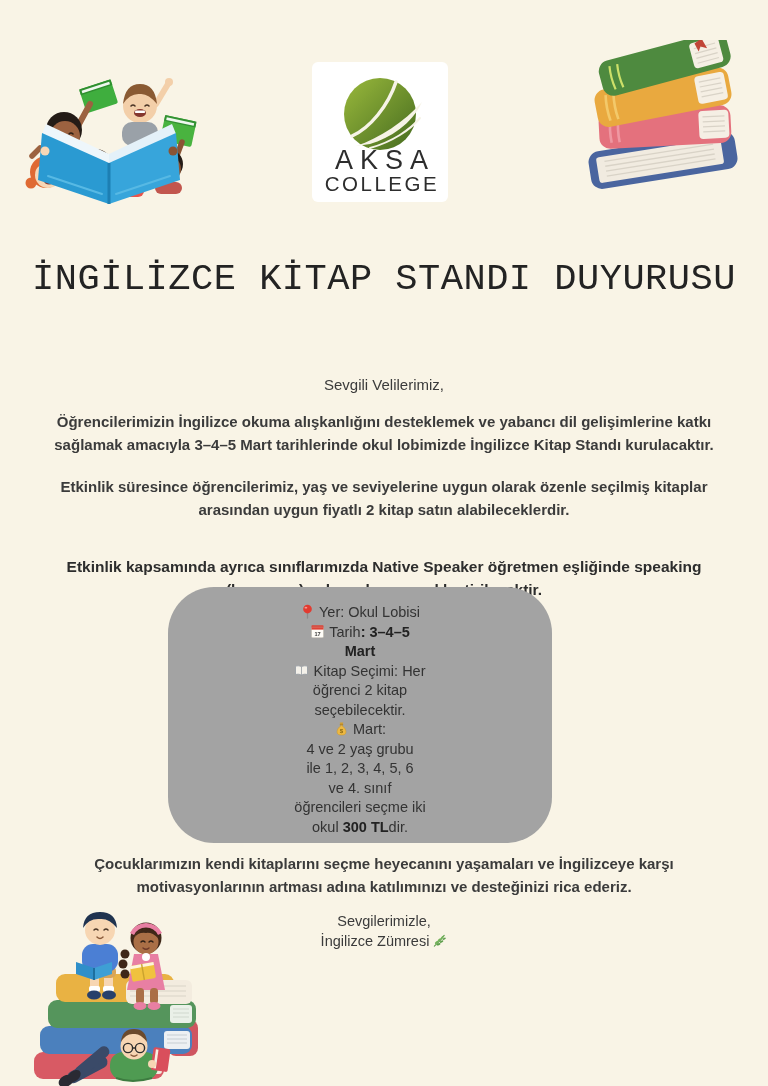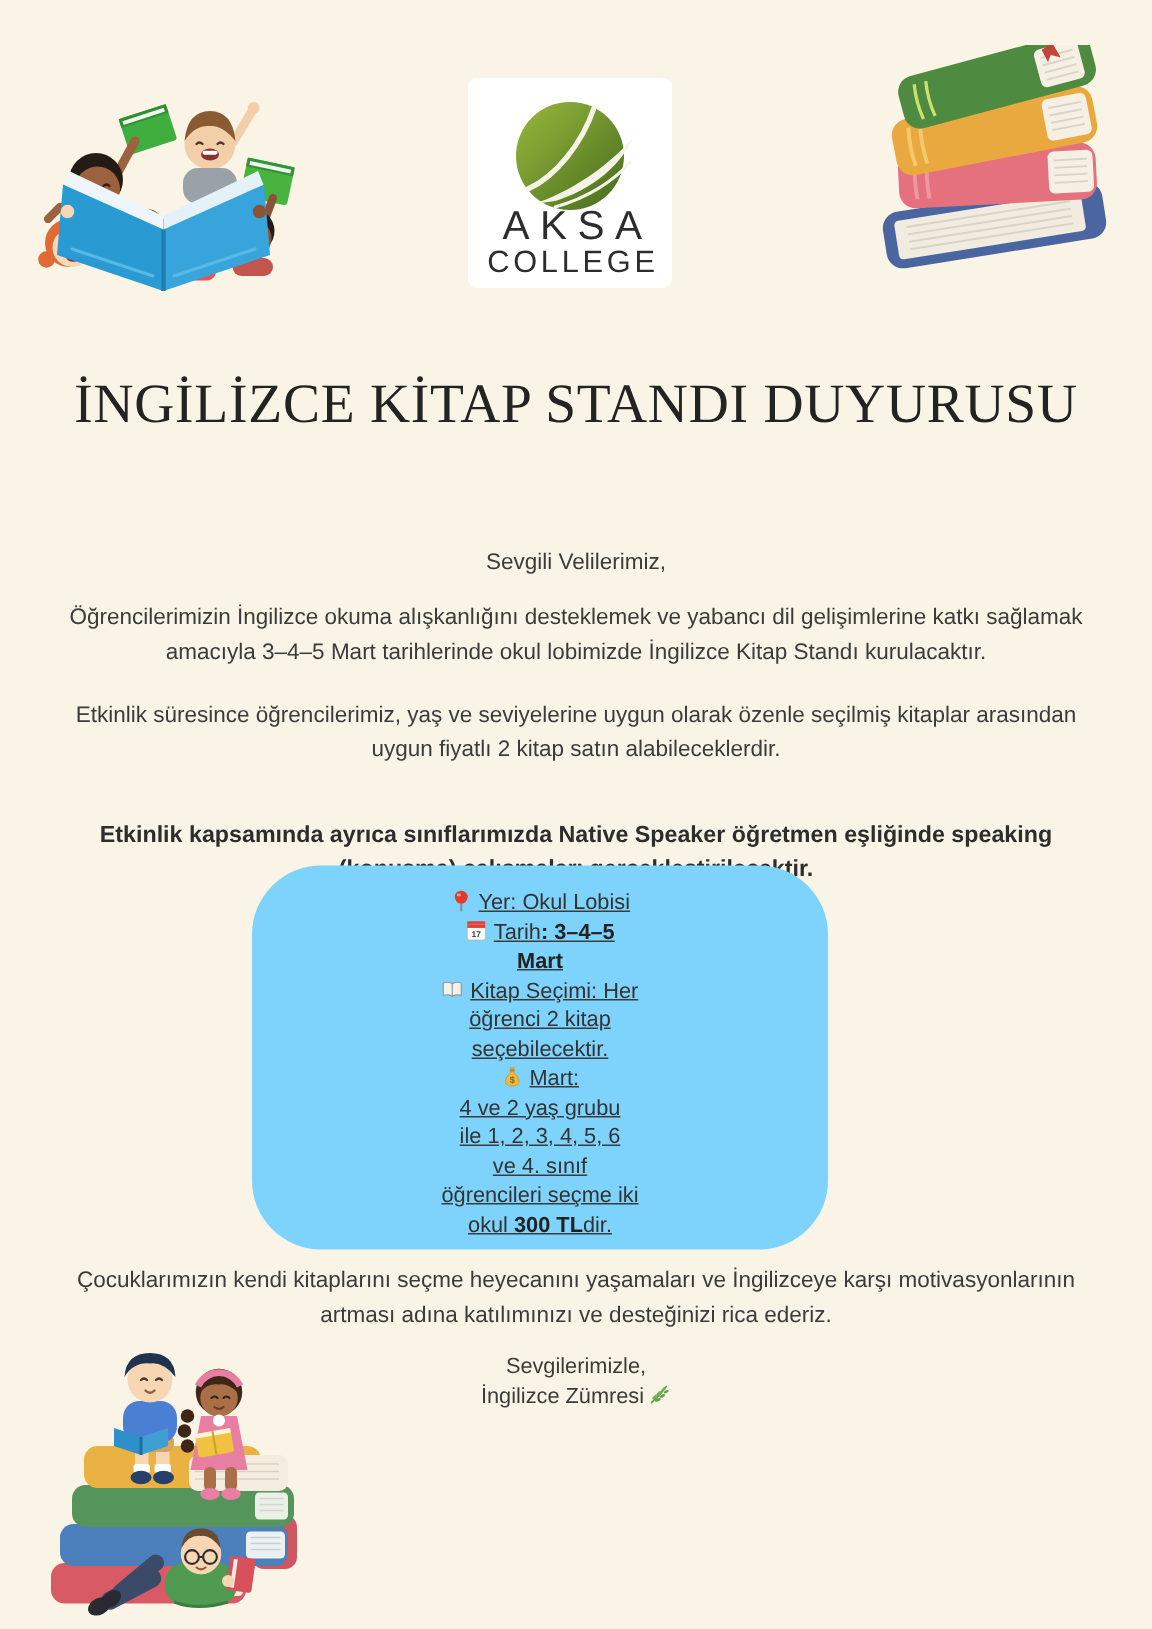--- a/index.html
+++ b/index.html
@@ -1,28 +1,28 @@
 <!DOCTYPE html>
 <html><head>
 <meta charset="utf-8">
 <style>
   html,body{margin:0;padding:0;}
   .page{
     position:relative; width:768px; height:1086px; overflow:hidden;
     background:#f9f4e6; color:#3b3b3b;
     font-family:"Liberation Sans", sans-serif;
   }
-  .abs{position:absolute;}
+  .abs{position:absolute;margin-top:10px;}
   .title{
     top:248px; left:0; width:768px; text-align:center;
-    font-family:Liberation Serif, serif; font-weight:400;
+    font-family:Liberation Mono, monospace; font-weight:400;
     font-size:37px; color:#232323; letter-spacing:0.5px;
   }
   .greeting{top:366px; left:40px; width:688px; text-align:center; font-size:15px;}
-  .para{left:40px; width:688px; text-align:center; font-size:15px; line-height:23px;}
+  .para{left:40px; width:688px; text-align:center; font-size:15px; line-height:23px;font-weight:bold;}
   .p1{top:400px;}
   .p2{top:465px;}
   .pbold{top:545px; font-weight:bold; color:#2d2d2d; font-size:15.5px;}
   .closing{top:842px;}
   .sig{left:40px; width:688px; text-align:center; font-size:14.5px; line-height:20px;}
   .sig1{top:901px;}
   .sig2{top:921px;}
   .info-box{
     left:168px; top:577px; width:384px; height:256px;
     background:#b7c3f2; border-radius:46px;
@@ -216,21 +216,21 @@
       </g>
     </svg>
   </div>
 
   <div class="abs title">İNGİLİZCE KİTAP STANDI DUYURUSU</div>
   <div class="abs greeting">Sevgili Velilerimiz,</div>
   <div class="abs para p1">Öğrencilerimizin İngilizce okuma alışkanlığını desteklemek ve yabancı dil gelişimlerine katkı sağlamak amacıyla 3–4–5 Mart tarihlerinde okul lobimizde İngilizce Kitap Standı kurulacaktır.</div>
   <div class="abs para p2">Etkinlik süresince öğrencilerimiz, yaş ve seviyelerine uygun olarak özenle seçilmiş kitaplar arasından uygun fiyatlı 2 kitap satın alabileceklerdir.</div>
   <div class="abs para pbold">Etkinlik kapsamında ayrıca sınıflarımızda Native Speaker öğretmen eşliğinde speaking (konuşma) çalışmaları gerçekleştirilecektir.</div>
 
-  <div class="abs info-box" style="background: #7dd3fc; text-decoration: underline;">
+  <div class="abs info-box" style="background: #a3a3a3;">
     <div class="ib-text">
         <div class="ib-line"><svg class="emoji" viewBox="0 0 16 16">
             <use href="#pin-icon"></use>
           </svg><span>Yer: Okul Lobisi</span></div>
         <div class="ib-line"><svg class="emoji" viewBox="0 0 16 16">
             <use href="#calendar-icon"></use>
           </svg><span>Tarih</span><b>: 3–4–5</b></div>
         <div class="ib-line"><b>Mart</b></div>
         <div class="ib-line"><svg class="emoji" viewBox="0 0 16 16">
             <use href="#open-book-icon"></use>

